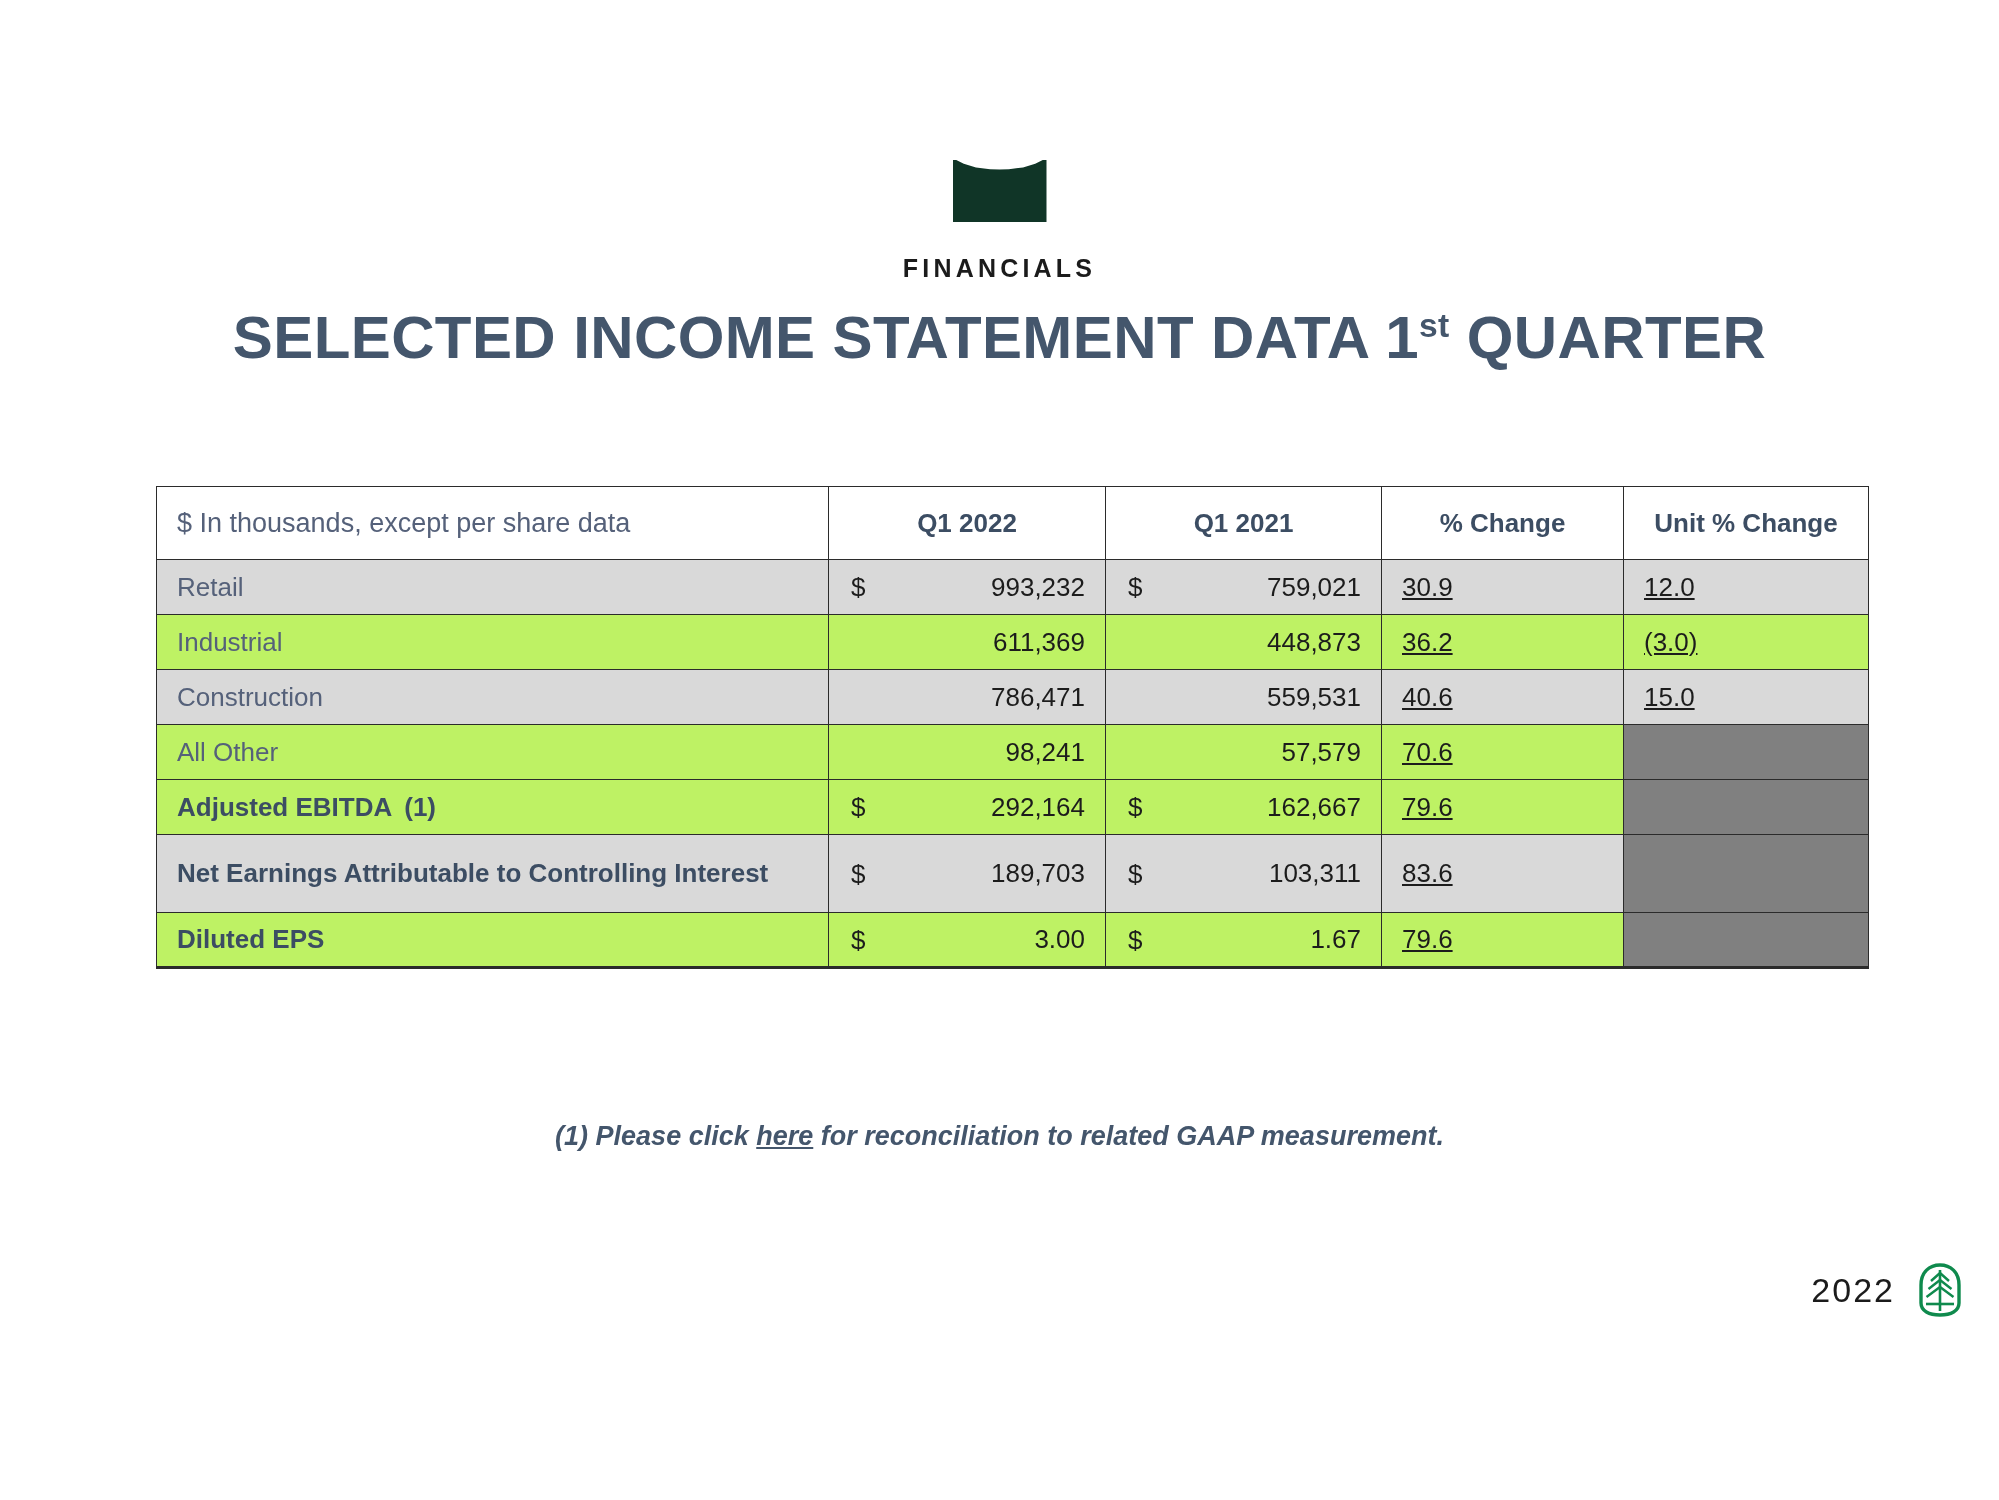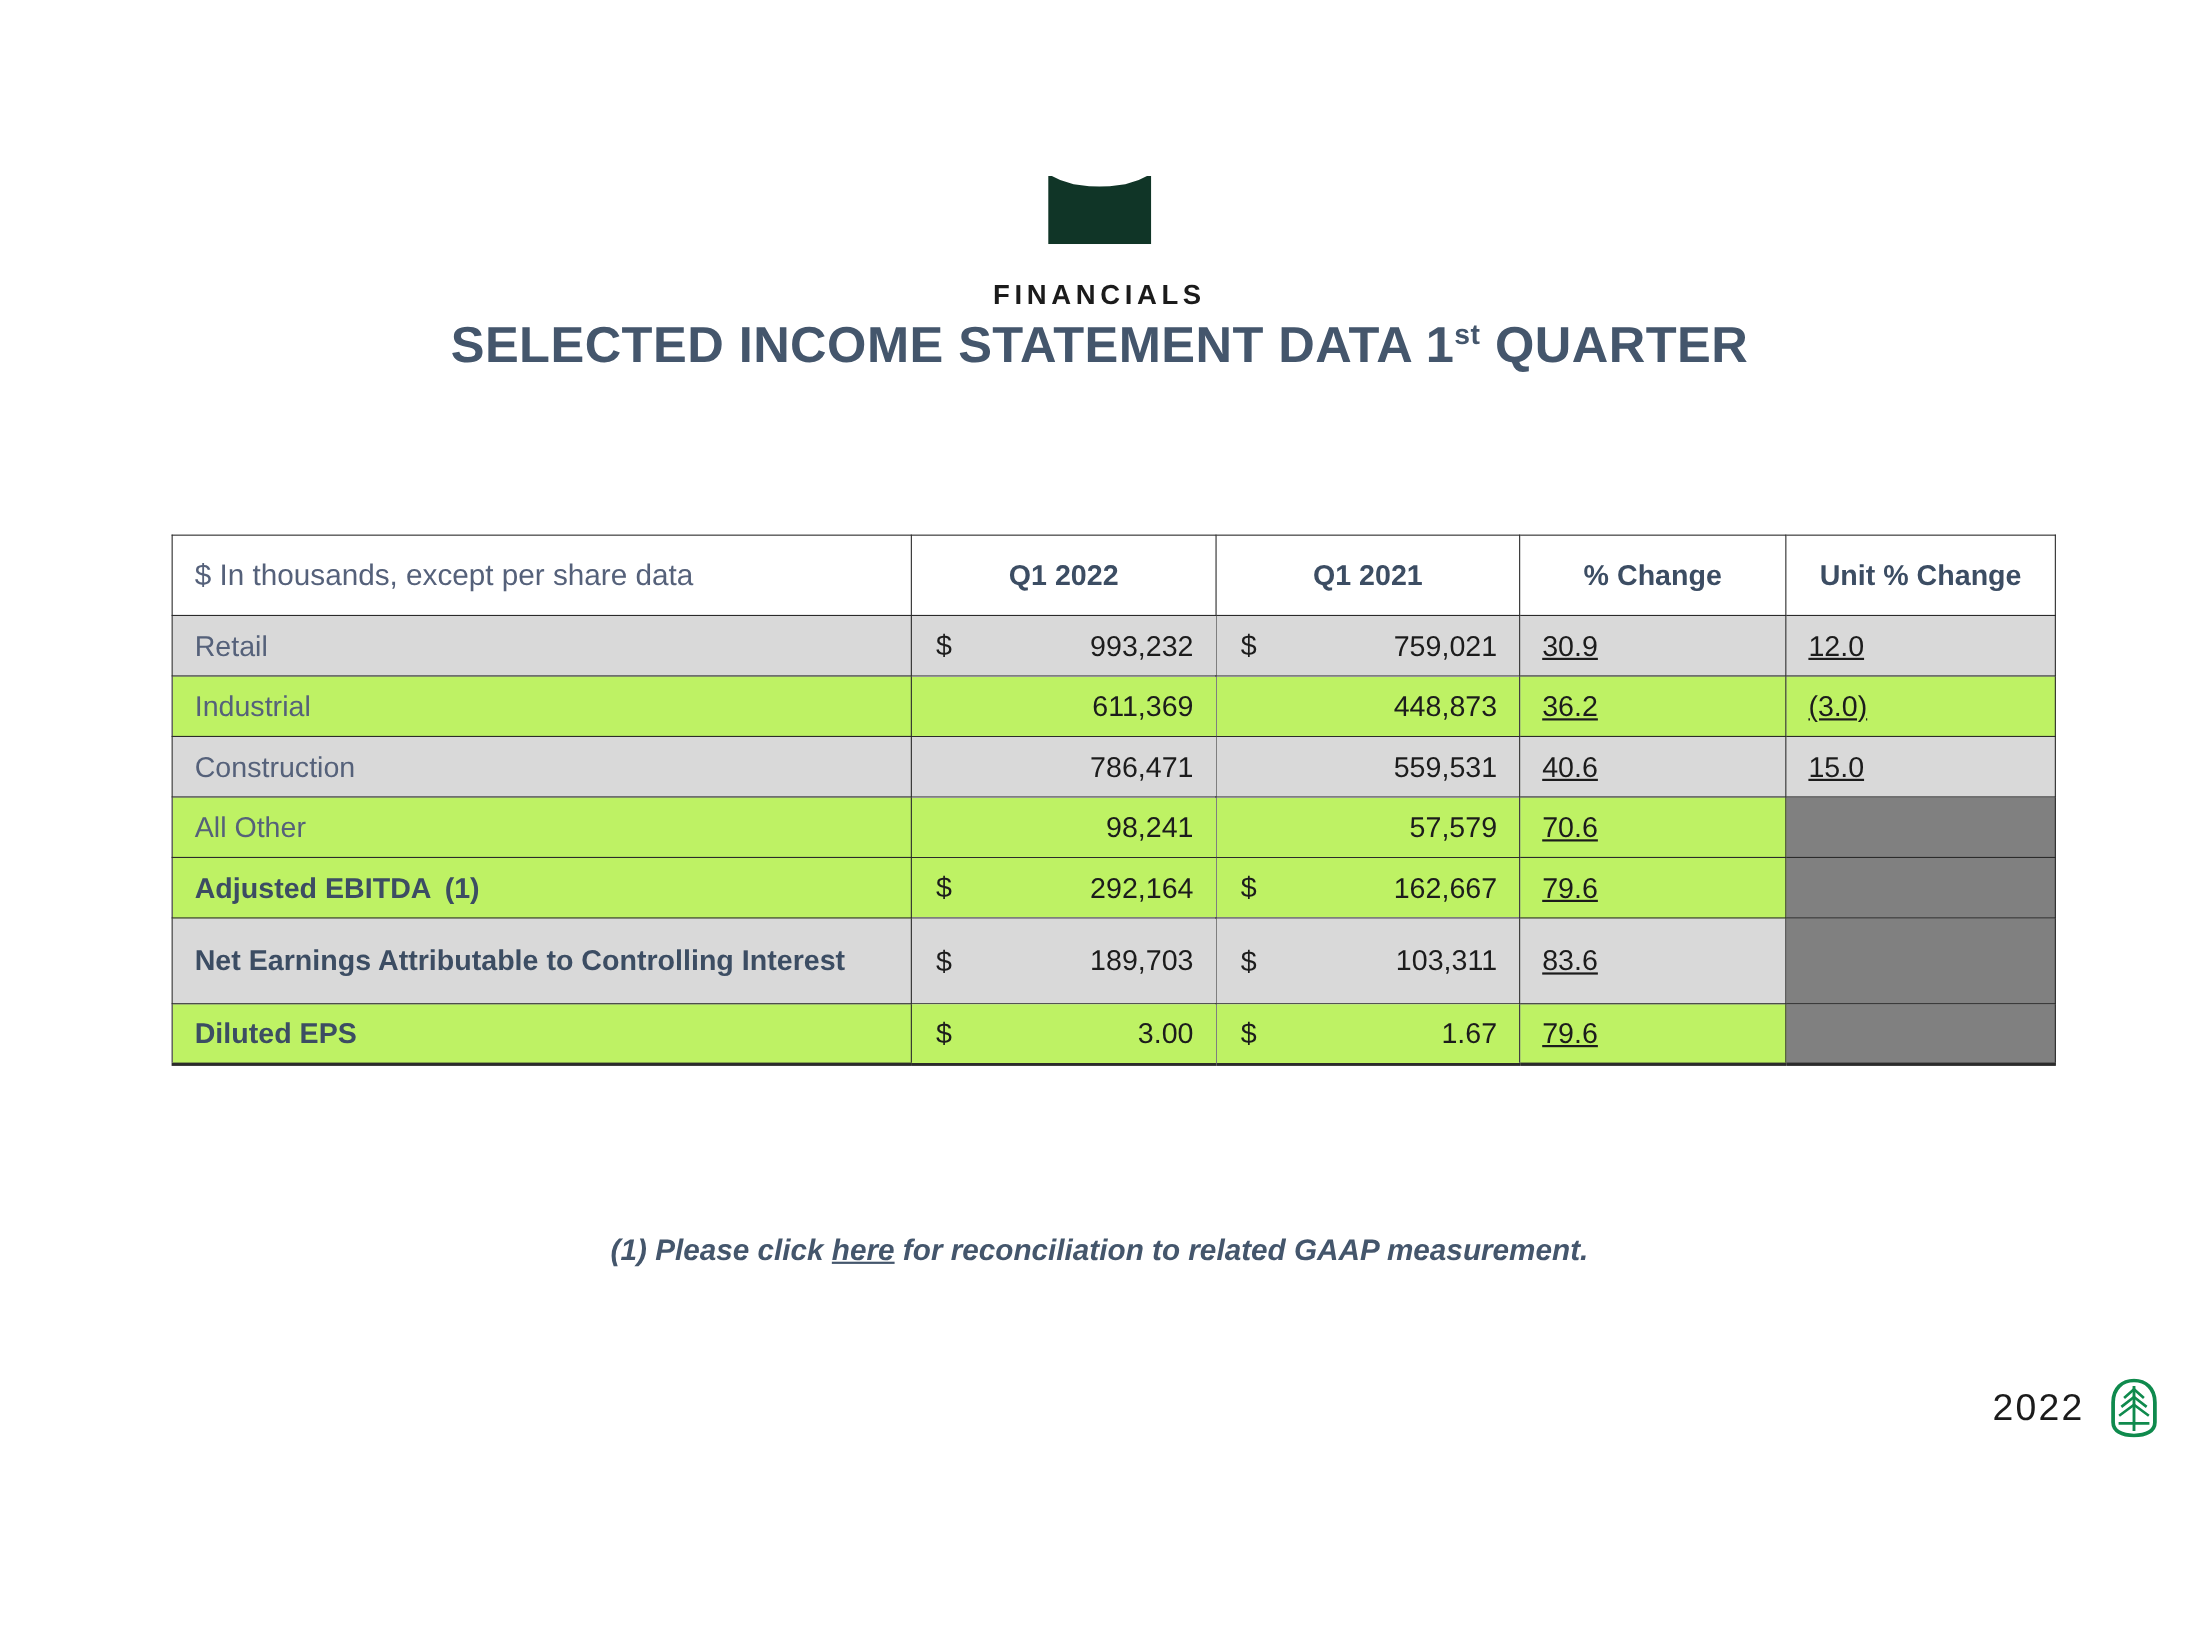--- a/index.html
+++ b/index.html
@@ -31,22 +31,22 @@
     clip-path: polygon(0% 0%, 4% 0%, 12% 6%, 25% 12%, 40% 15%, 50% 15.5%, 60% 15%, 75% 12%, 88% 6%, 96% 0%, 100% 0%, 100% 100%, 0% 100%);
   }
   .eyebrow {
     margin-top: 32px;
     font-size: 25px;
     letter-spacing: 4.2px;
     font-weight: 700;
     color: #1b1b1b;
   }
   .slide-title {
-    margin-top: 3px;
-    font-size: 46px;
+    margin-top: 20px;
+    font-size: 60px;
     font-weight: 700;
     color: #44566c;
     letter-spacing: 0.4px;
     white-space: nowrap;
   }
   .slide-title sup {
     font-size: 0.56em;
     vertical-align: super;
     line-height: 0;
     font-weight: 700;
@@ -143,21 +143,21 @@
     color: #44566c;
   }
   .footnote .lnk {
     text-decoration: underline;
   }
 
   
   .footer {
     position: absolute;
     right: 36px;
-    bottom: 193px;
+    bottom: 183px;
     display: flex;
     align-items: center;
     gap: 22px;
   }
   .footer-year {
     font-size: 34px;
     letter-spacing: 2px;
     color: #1b1b1b;
   }
   .tree-logo { width: 46px; height: 54px; display: block; }

